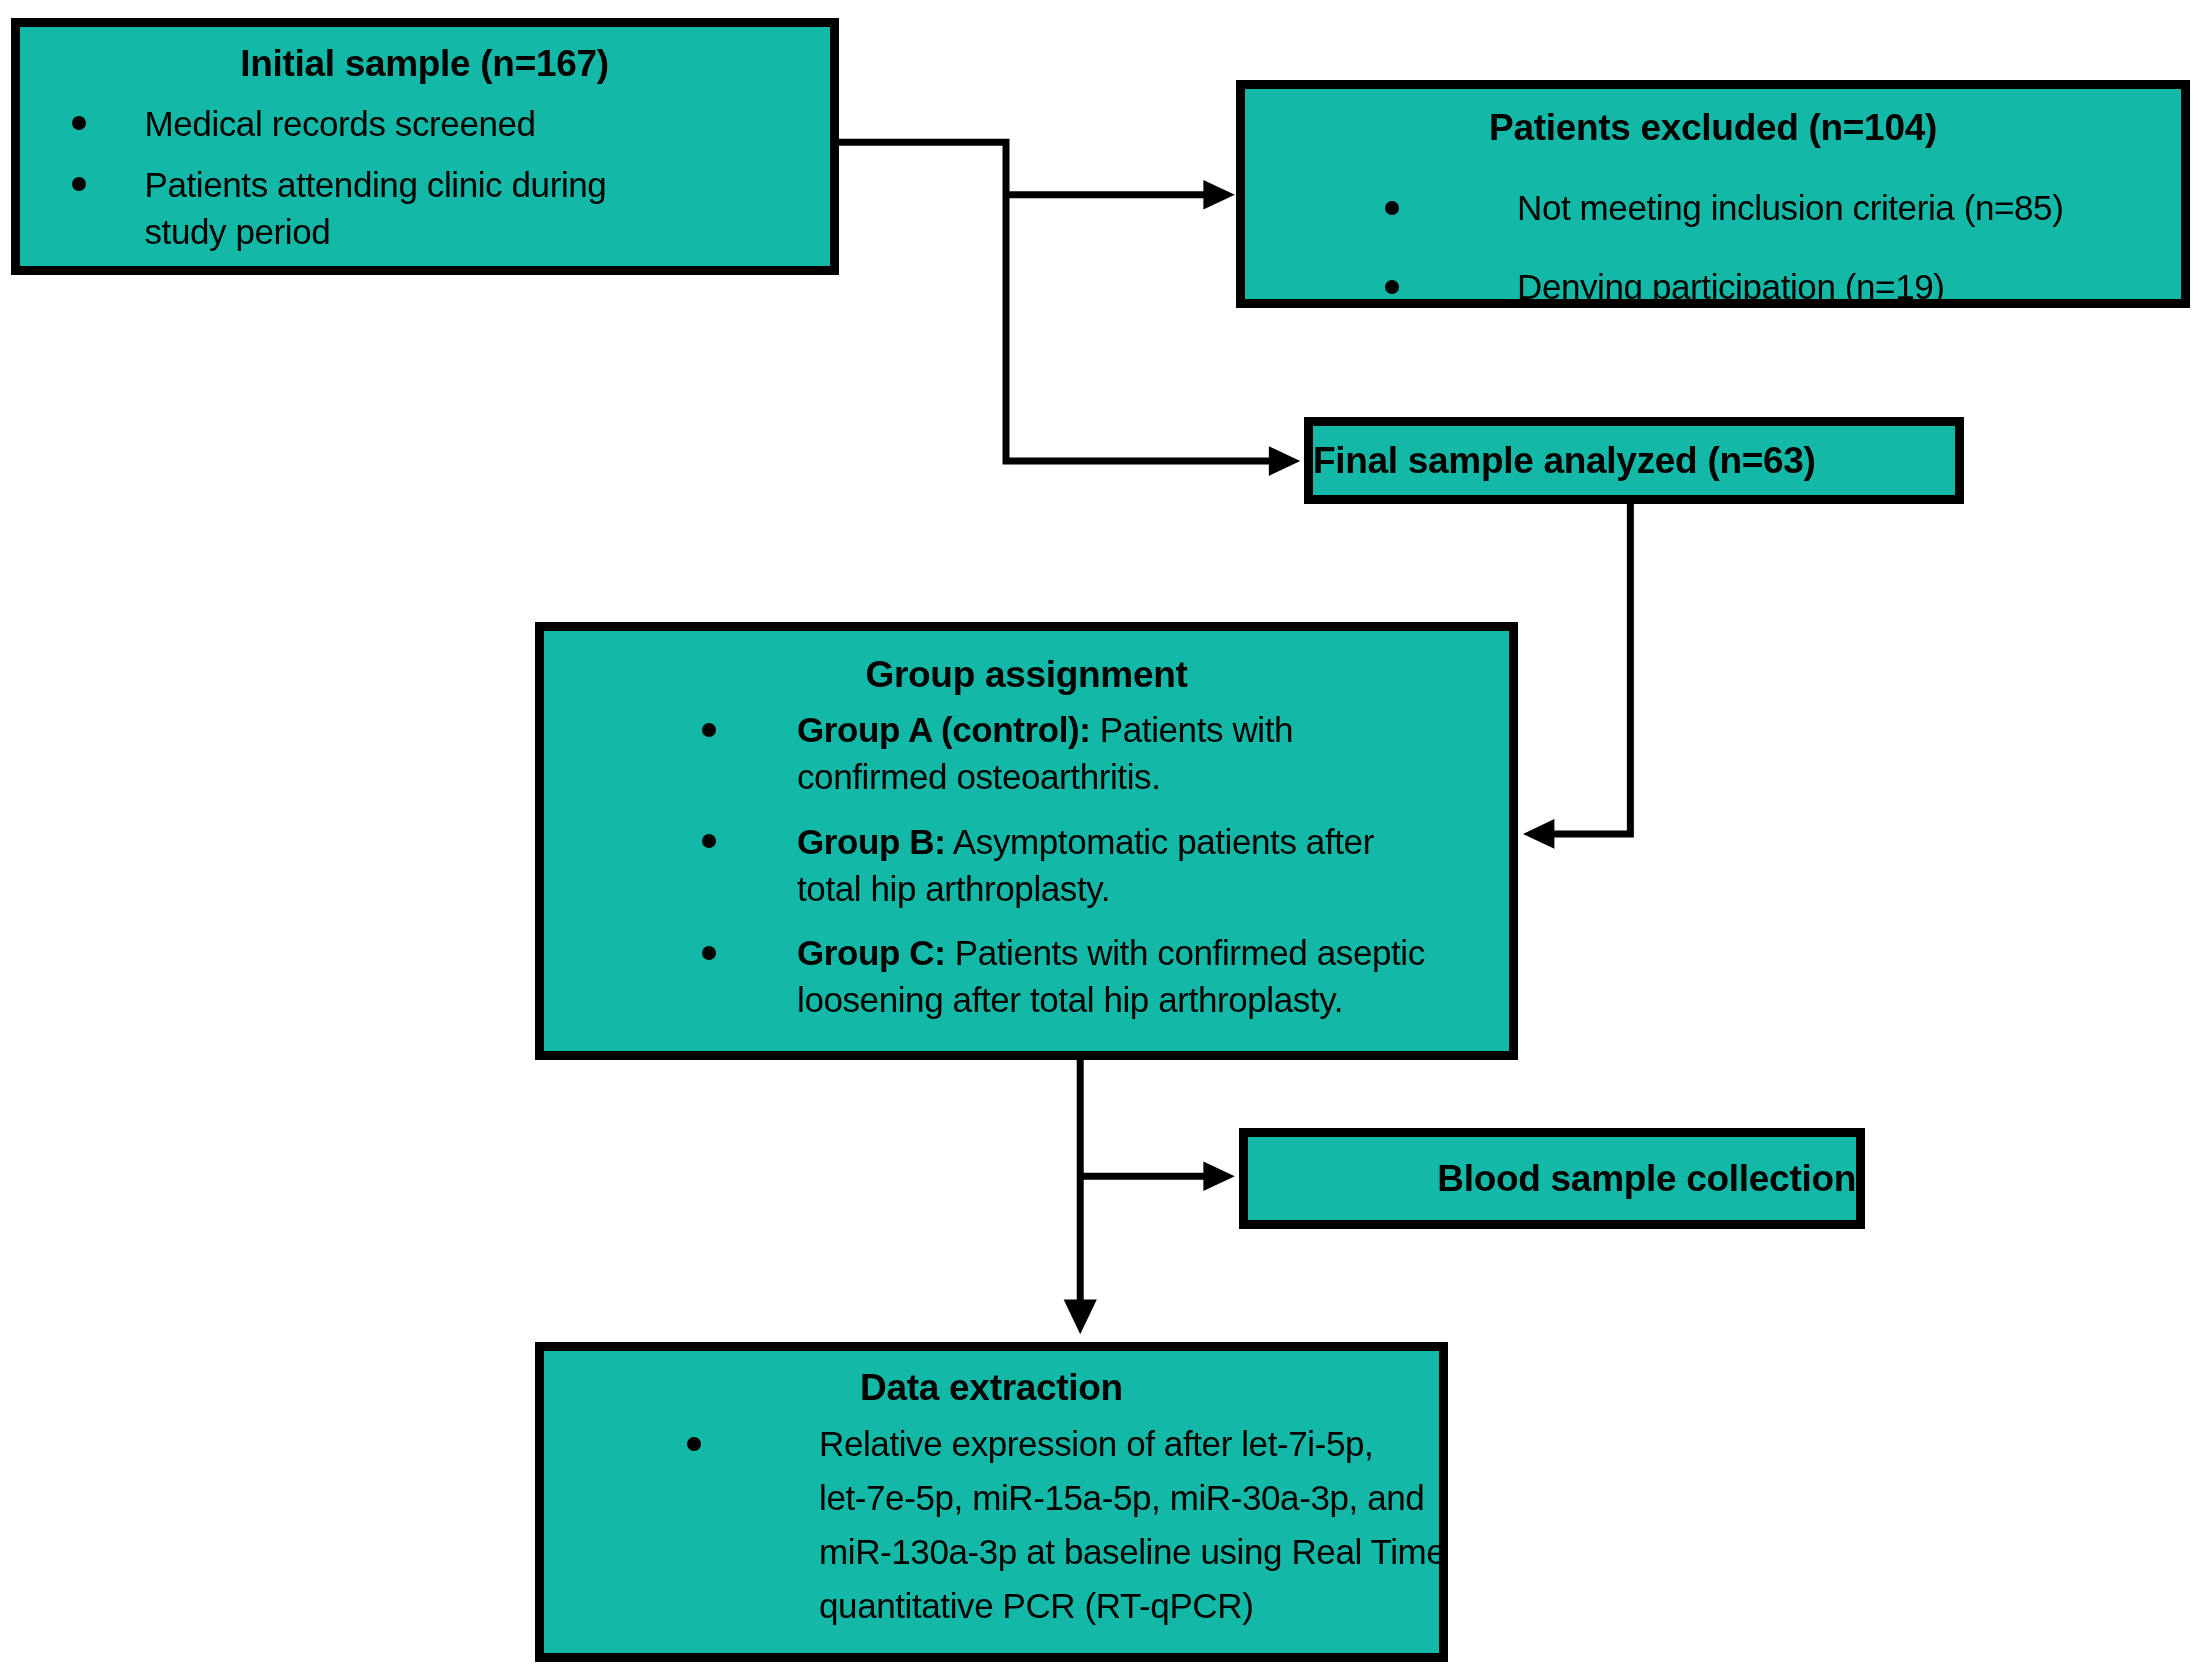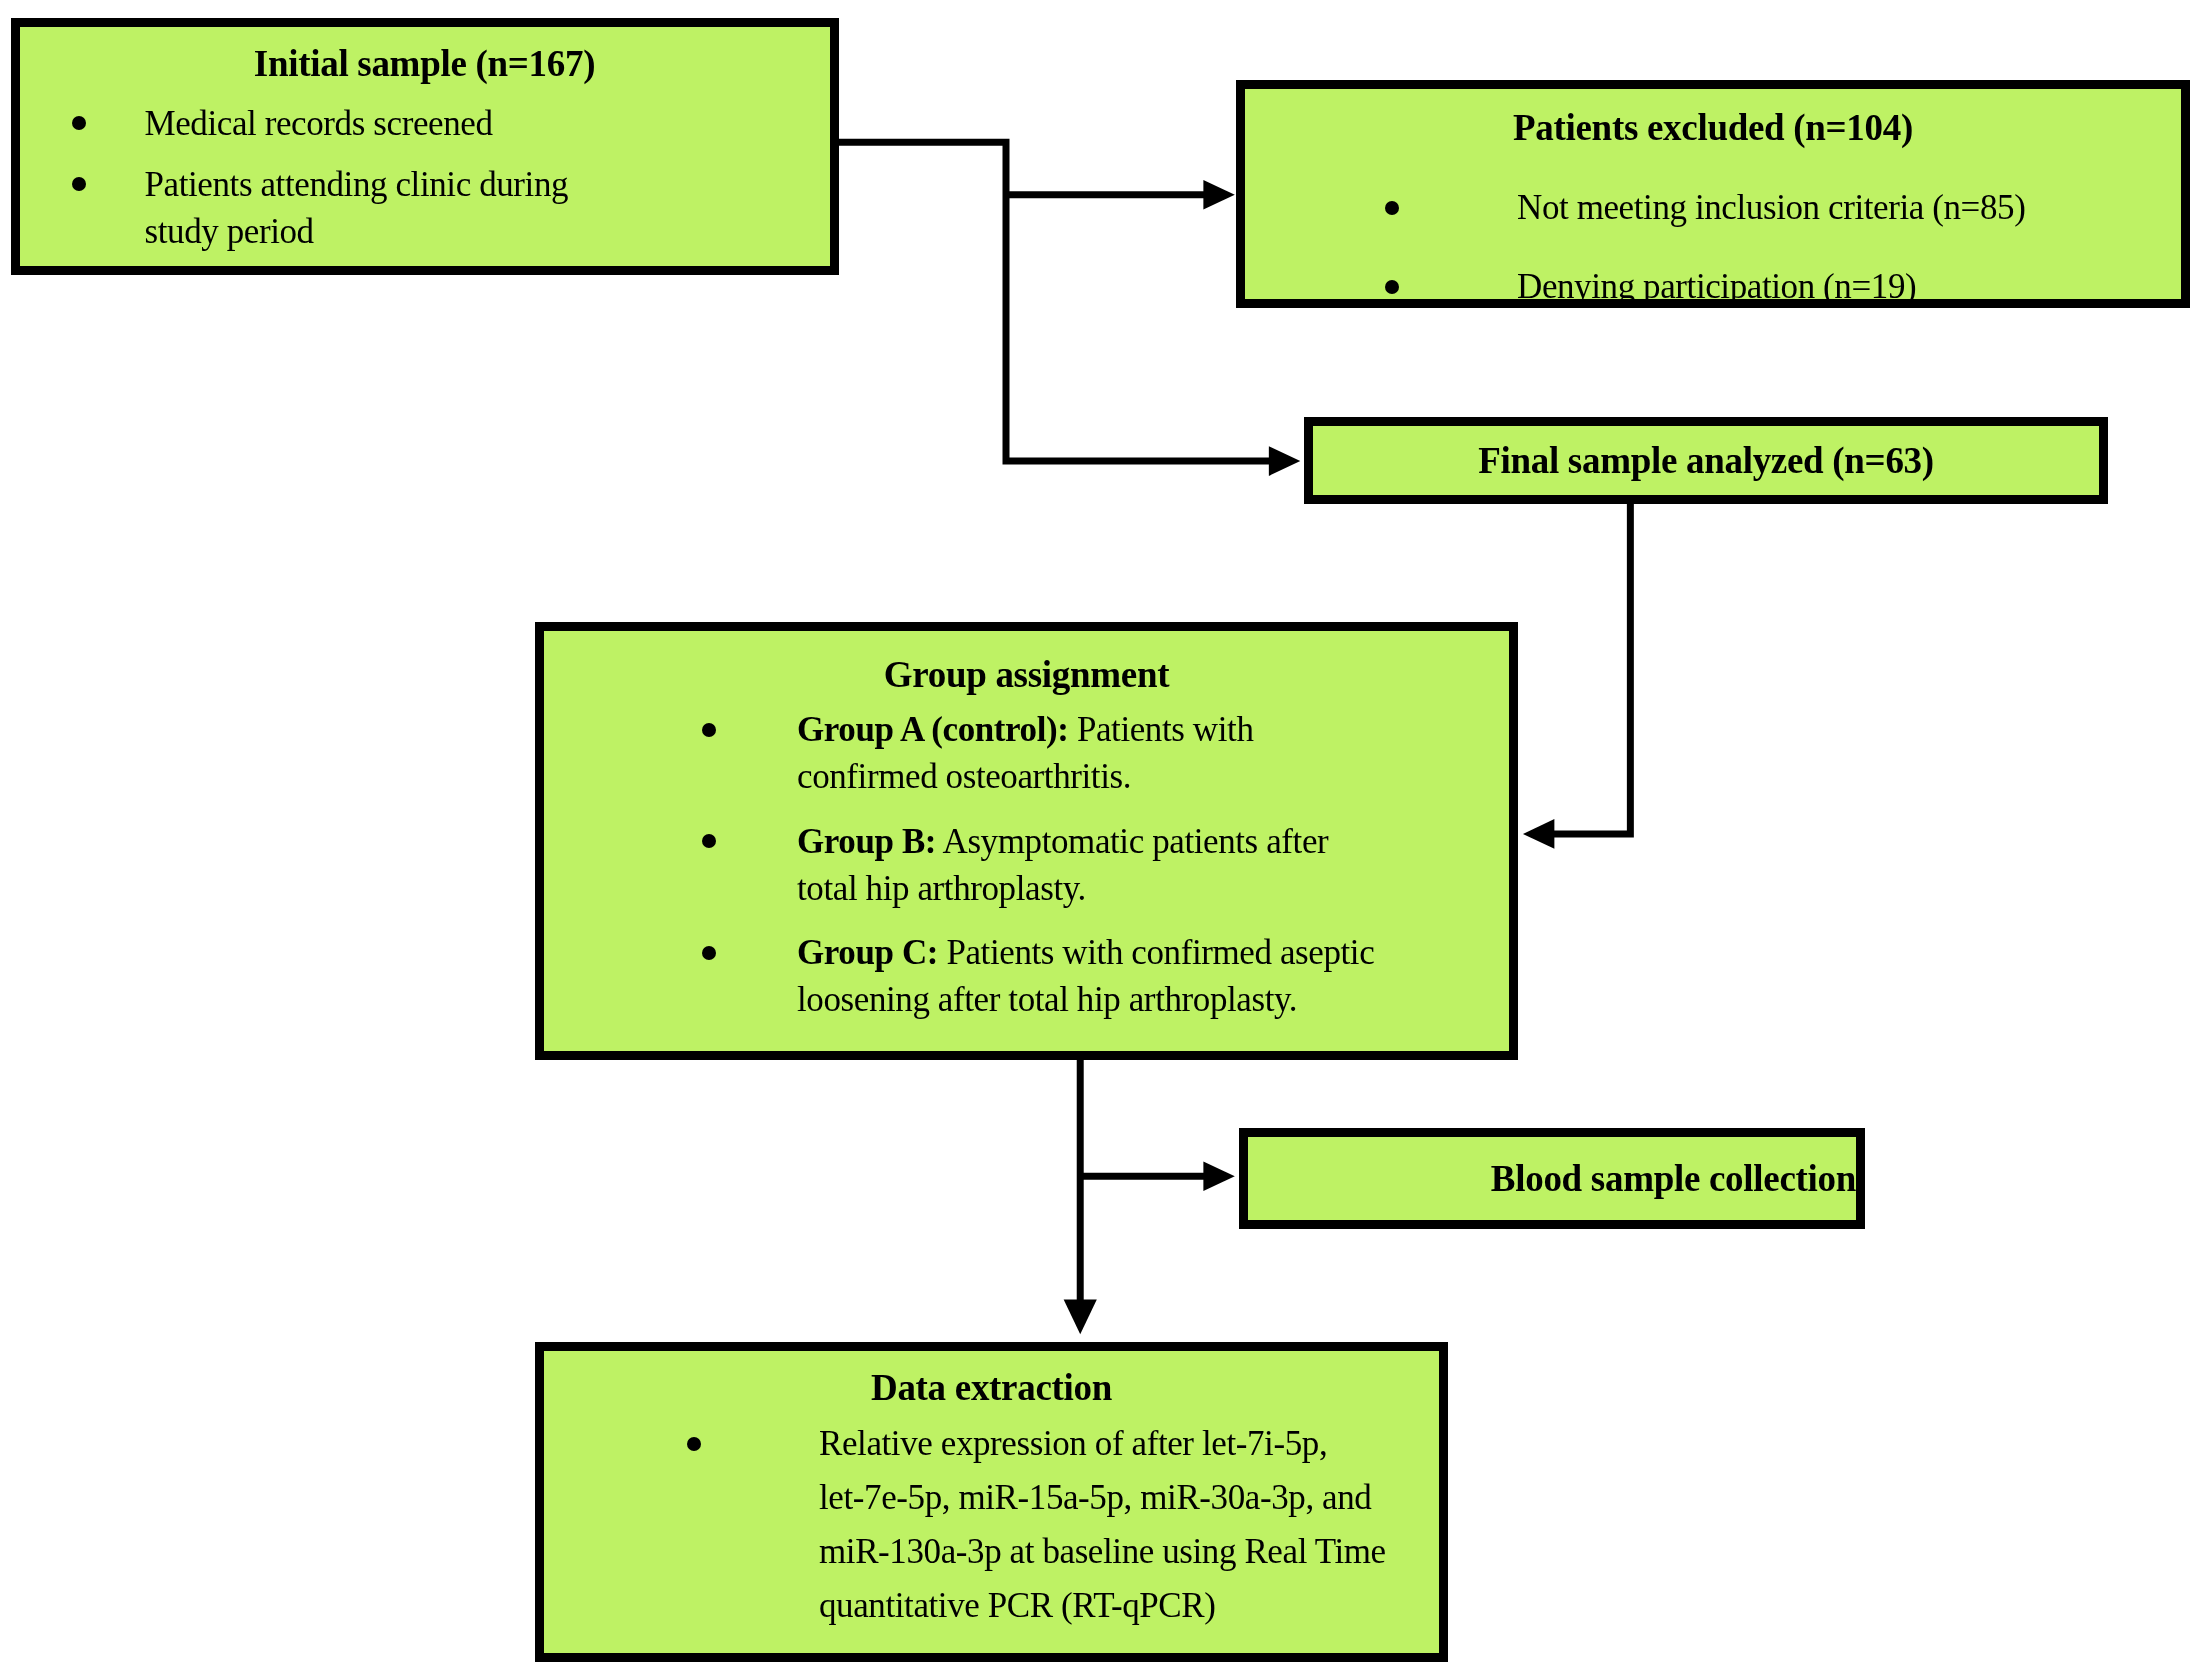--- a/index.html
+++ b/index.html
@@ -11,24 +11,23 @@
     font-family:"Liberation Sans",sans-serif;
     color:#000;
     overflow:hidden;
   }
   .connectors{position:absolute;left:0;top:0;}
   .connectors path{stroke:#000000;stroke-width:8;fill:none;}
   .connectors polygon{fill:#000000;stroke:none;}
 
   .box{
     position:absolute;
-    background:#bef264;
+    background:#14b8a6;
     border:9.6px solid #000000;
     box-sizing:border-box;
-    font-family:Liberation Serif, serif;
   }
   .box-title{
     font-weight:bold;
     font-size:37px;
     line-height:49px;
     text-align:center;
     white-space:pre;
     letter-spacing:-0.3px;
   }
   .bullets{list-style:none;margin:0;padding:0;}
@@ -41,21 +40,21 @@
     gap:32px;
   }
   .bullet b{font-weight:bold;text-align:right;}
   .marker{display:flex;}
   .dot{width:14px;height:14px;border-radius:50%;background:#000;margin-top:16.6px;}
   .btext{white-space:pre;}
 
   
   .box-initial  {left:10.5px;  top:17.5px;   width:828px;  height:257px; padding-top:12.2px;}
   .box-excluded {left:1236px;top:80px;   width:954px; height:228px; padding-top:14px;}
-  .box-final    {left:1304px;top:417px;  width:804px;  height:87px; display:flex;align-items:center;justify-content:center;}
+  .box-final    {left:1304px;top:417px;  width:660px;  height:87px; display:flex;align-items:center;justify-content:flex-start;}
   .box-group    {left:535px; top:622px;  width:983px; height:438px; padding-top:19px;}
   .box-blood    {left:1239px;top:1128px; width:626px;  height:101px; display:flex;align-items:center;justify-content:flex-end;}
   .box-data     {left:535px; top:1342px; width:913px; height:320px; padding-top:12.2px;}
 
   .box-initial  .box-title{margin-bottom:12.2px;}
   .box-excluded .box-title{margin-bottom:7px;}
   .box-group    .box-title{margin-bottom:7px;}
   .box-data     .box-title{margin-bottom:5.2px;}
 
   .box-initial  .bullet{margin-bottom:14px;}

